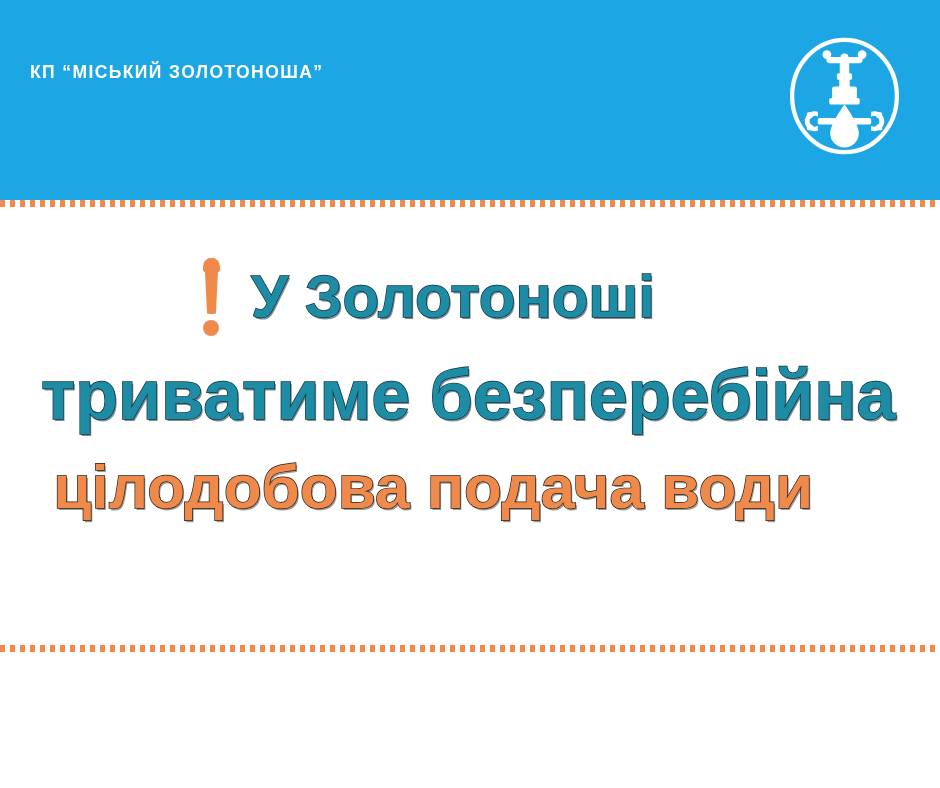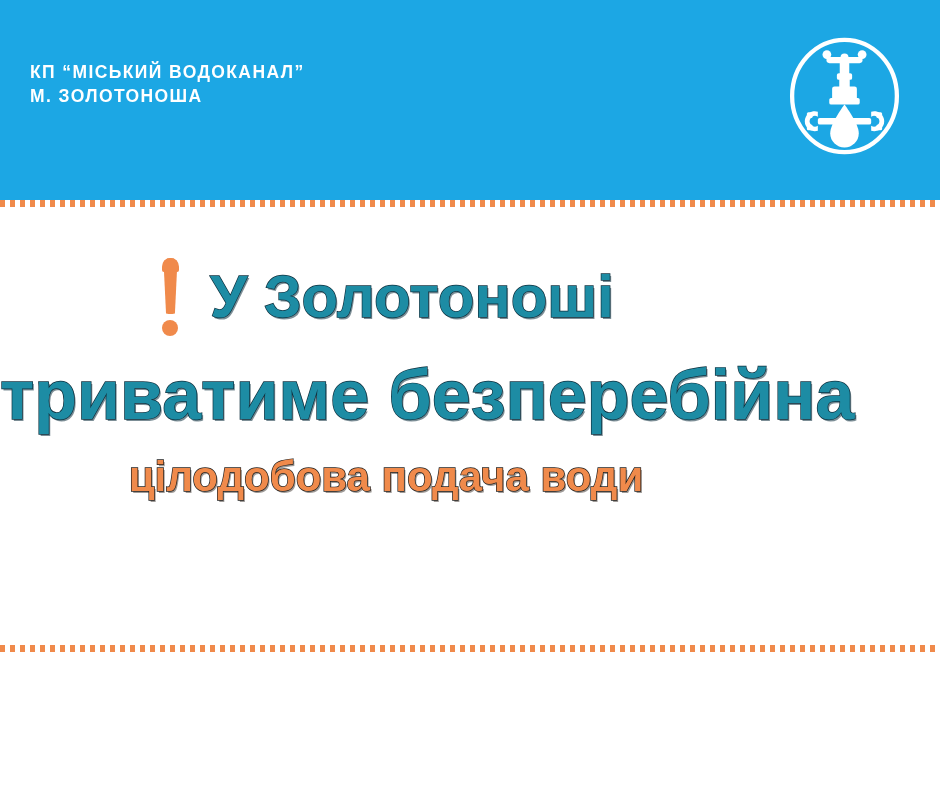--- a/index.html
+++ b/index.html
@@ -67,41 +67,43 @@
   .dash-top    { top: 200px; }
   .dash-bottom { top: 645px; }
 
   
   .message {
     position: absolute;
     left: 0;
     top: 262px;
     width: 772px;
     text-align: center;
+    padding-left: 41px;
   }
   .msg-line {
     white-space: nowrap;
     font-family: "Liberation Sans", sans-serif;
     font-weight: bold;
     line-height: 1.0;
   }
   .line-1 {
     font-size: 60px;
     margin-bottom: 28px;
     position: relative;
     height: 70px;
   }
   .line-2 {
     font-size: 70px;
     margin-bottom: 24px;
     height: 72px;
   }
   .line-3 {
-    font-size: 42px;
+    font-size: 62px;
     height: 72px;
+    text-align: right;
   }
 
   .teal {
     color: #1D8CA4;
     -webkit-text-stroke: 1.4px #10313f;
     paint-order: stroke fill;
     text-shadow: 1.5px 1.5px 0 rgba(16,49,63,0.55);
   }
   .orange {
     color: #F08A4B;
@@ -151,22 +153,21 @@
   .line-1-inner { display: inline-block; }
 </style>
 </head>
 <body>
 
 <div class="poster">
 
   <div class="header">
 
     <div class="org-block">
-      <div class="org-line">КП “МІСЬКИЙ ВОДОКАНАЛ”</div>
-      <div class="org-line">М. ЗОЛОТОНОША</div>
+      <div class="org-line">КП “МІСЬКИЙ ЗОЛОТОНОША”</div>
     </div>
 
     <div class="logo">
       <svg viewBox="0 0 120 126" xmlns="http://www.w3.org/2000/svg">
 
         <ellipse cx="60" cy="63" rx="55" ry="59" fill="none" stroke="#ffffff" stroke-width="4.5"></ellipse>
 
         <rect x="41" y="22" width="38" height="6.5" rx="3.2" fill="#ffffff"></rect>
         <circle cx="41.5" cy="19.5" r="4.6" fill="#ffffff"></circle>
         <circle cx="78.5" cy="19.5" r="4.6" fill="#ffffff"></circle>

